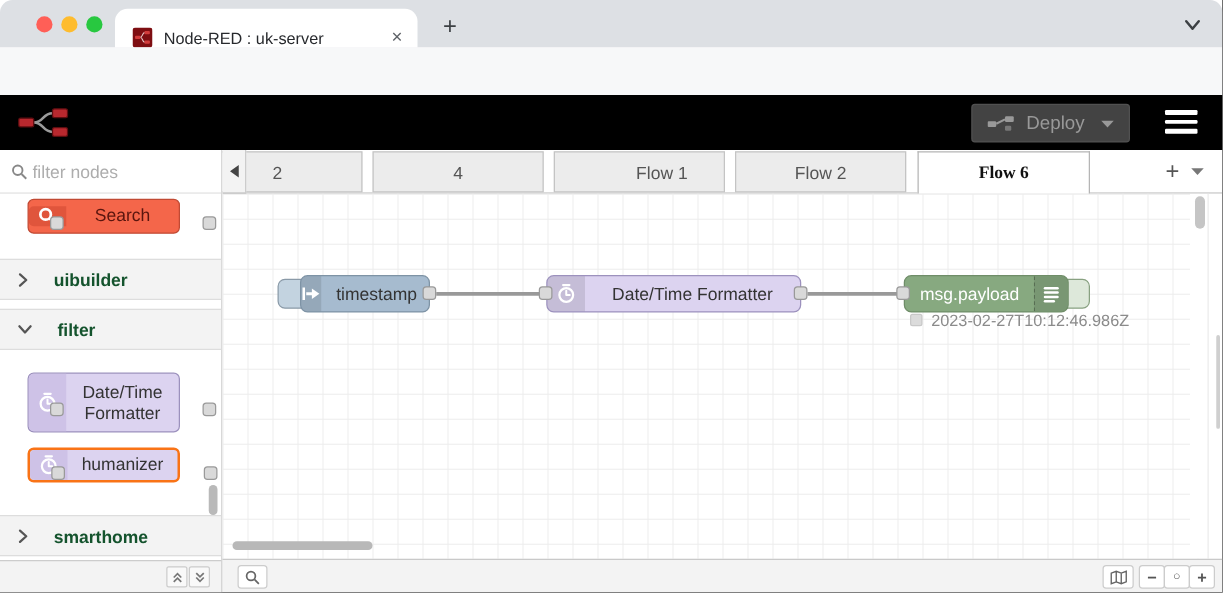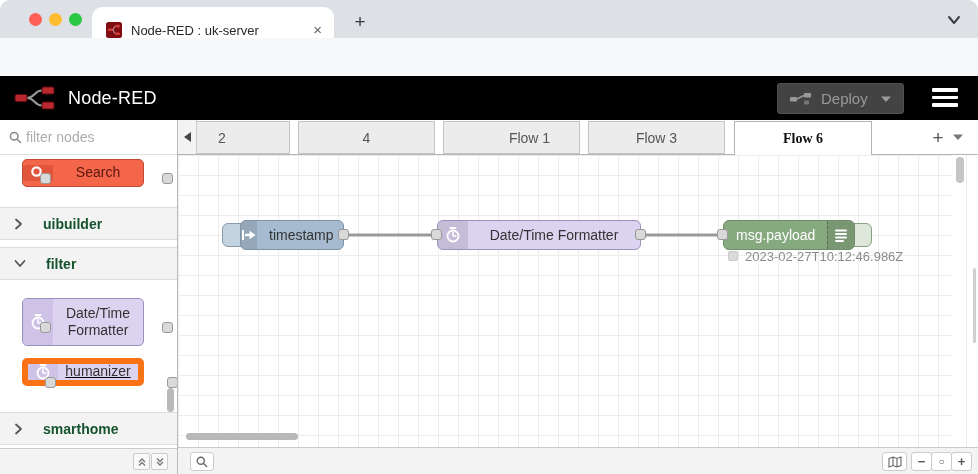--- a/index.html
+++ b/index.html
@@ -175,21 +175,20 @@
       </div>
   </div>
 
   <div class="nr-header">
     <svg class="nr-logo" width="46" height="24" viewBox="0 0 46 24">
       <path d="M13 12 C21 12 20 4.5 28 4.5 M13 12 C21 12 20 19.5 28 19.5" stroke="#9a9a9a" stroke-width="2" fill="none"></path>
       <rect x="1" y="8.5" width="12" height="7" rx="1.5" fill="#b8282e" stroke="#5e0d10"></rect>
       <rect x="28" y="1" width="12" height="7" rx="1.5" fill="#b8282e" stroke="#5e0d10"></rect>
       <rect x="28" y="16" width="12" height="7" rx="1.5" fill="#b8282e" stroke="#5e0d10"></rect>
     </svg>
-    <span class="nr-title">Node-RED</span>
   </div>
   <div class="deploy-btn">
     <svg width="22" height="14" viewBox="0 0 22 14">
       <rect x="0" y="5" width="7" height="4.5" rx="1" fill="#999"></rect>
       <path d="M7 7 L14 3.5" stroke="#999" stroke-width="1.6"></path>
       <rect x="14" y="1" width="7" height="4.5" rx="1" fill="#999"></rect>
       <rect x="14" y="8.5" width="5" height="4" rx="1" fill="#777"></rect>
     </svg>
     <span class="dlabel">Deploy</span>
     <svg class="dcaret" width="12" height="8" viewBox="0 0 12 8">
@@ -244,21 +243,21 @@
               <circle cx="9" cy="10" r="5.5" fill="none" stroke="#fff" stroke-width="1.8"></circle>
               <path d="M9 10 V6.5 M9 10 H11.8" stroke="#fff" stroke-width="1.6" stroke-linecap="round"></path>
               <path d="M6.5 2 H11.5" stroke="#fff" stroke-width="1.8" stroke-linecap="round"></path>
             </svg>
         </div>
         <div class="nlabel">Date/Time Formatter</div>
         <span class="port" style="left:17px; top:23px;"></span>
         <span class="port" style="left:139px; top:23px;"></span>
       </div>
 
-      <div class="pal-node" style="top:203px; height:28px; background:#dcd3f0; border:6px solid #f97316;text-decoration:underline;">
+      <div class="pal-node" style="top:203px; height:28px; background:#dcd3f0; border:2px solid #f97316;">
         <div class="icon-sec" style="background:#cec2e7;">
           <svg width="18" height="18" viewBox="0 0 18 18">
               <circle cx="9" cy="10" r="5.5" fill="none" stroke="#fff" stroke-width="1.8"></circle>
               <path d="M9 10 V6.5 M9 10 H11.8" stroke="#fff" stroke-width="1.6" stroke-linecap="round"></path>
               <path d="M6.5 2 H11.5" stroke="#fff" stroke-width="1.8" stroke-linecap="round"></path>
             </svg>
         </div>
         <div class="nlabel">humanizer</div>
         <span class="port" style="left:17px; top:13px;"></span>
         <span class="port" style="left:139px; top:13px;"></span>
@@ -293,21 +292,21 @@
     <div class="ws-tab" style="left:-25px; justify-content:flex-start; padding-left:64px;">
         <span>2</span>
       </div>
     <div class="ws-tab" style="left:120px;">
         <span>4</span>
       </div>
     <div class="ws-tab" style="left:265px;padding-left:36px;">
         <span>Flow 1</span>
       </div>
     <div class="ws-tab" style="left:410px;">
-        <span>Flow 3</span>
+        <span>Flow 2</span>
       </div>
     <div class="ws-tab active" style="left:556px; width:138px;">
         <span>Flow 6</span>
       </div>
     <div class="scroll-left">
       <svg width="9" height="12" viewBox="0 0 9 12">
           <polygon points="8,1 8,11 1,6" fill="#444"></polygon>
         </svg>
     </div>
     <div class="tab-add">+</div>

